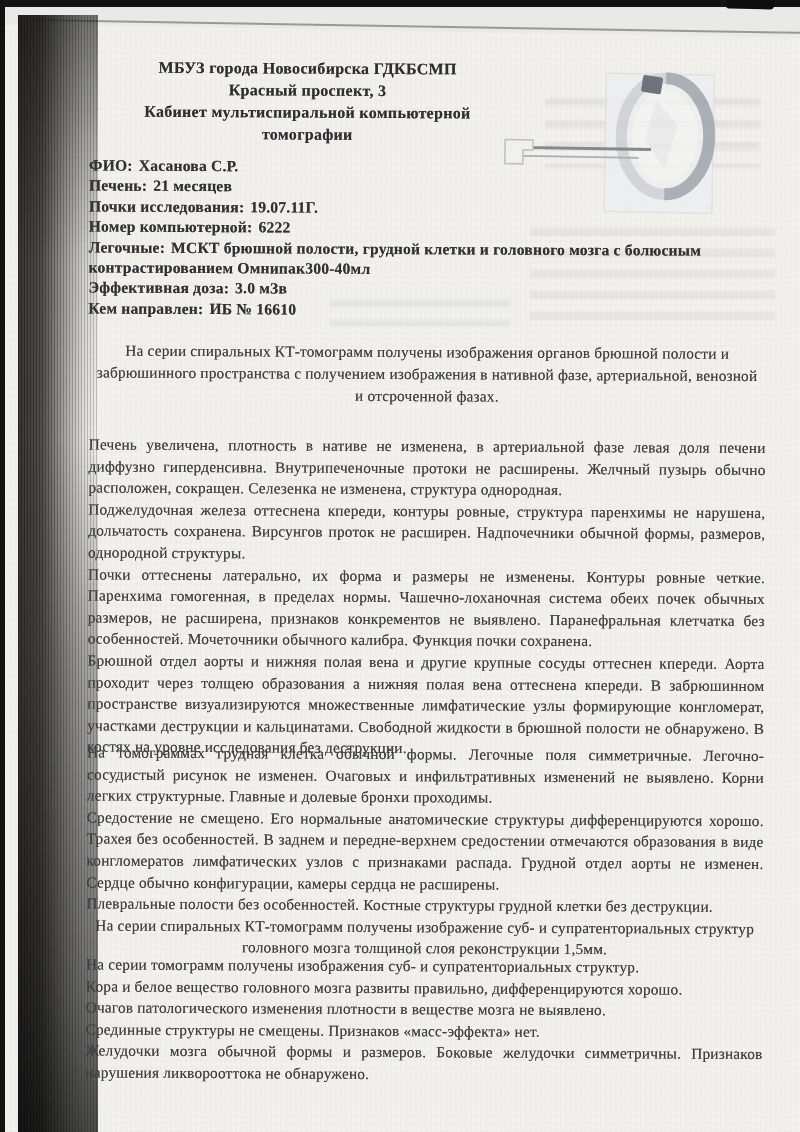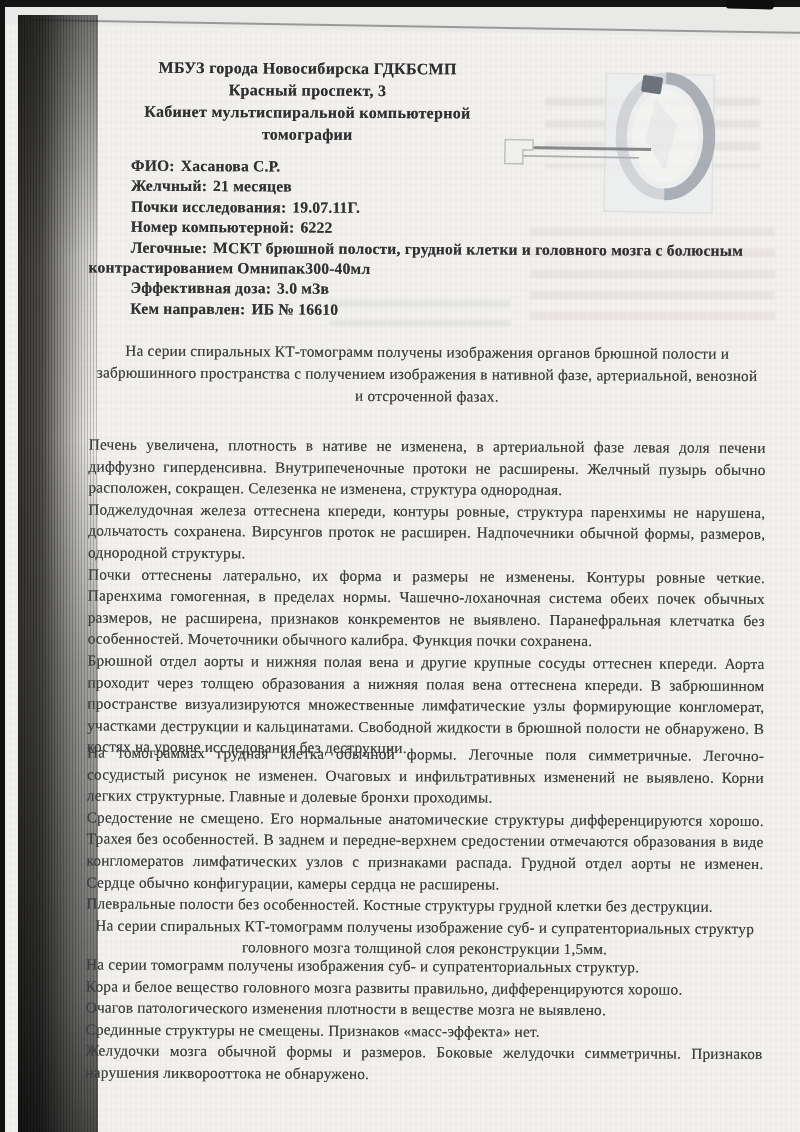--- a/index.html
+++ b/index.html
@@ -54,21 +54,21 @@
   .doc-header{
     position:absolute;left:88px;top:56px;width:440px;
     text-align:center;font-weight:bold;font-size:16px;line-height:22px;
     color:#2f2e31;letter-spacing:.3px;
   }
   .patient-block{
     position:absolute;left:90px;top:155px;width:690px;
     font-weight:bold;font-size:15.6px;line-height:20.4px;
     color:#323134;letter-spacing:.2px;
   }
-  .info-line .lbl{margin-right:6px;padding-left:42px;}
+  .info-line .lbl{margin-right:6px;}
   .report-intro{
     position:absolute;left:98px;top:339px;width:662px;
     text-align:center;font-size:15.3px;line-height:22px;letter-spacing:.2px;
   }
   .body-block{
     position:absolute;left:91px;width:677px;
     font-size:15.3px;line-height:21.6px;letter-spacing:.2px;
   }
   .block-abdomen{top:433px;}
   .block-chest{top:741px;}
@@ -114,21 +114,21 @@
 
   <div class="doc-header">
     <div>МБУЗ города Новосибирска ГДКБСМП</div>
     <div>Красный проспект, 3</div>
     <div>Кабинет мультиспиральной компьютерной</div>
     <div>томографии</div>
   </div>
 
   <div class="patient-block">
     <div class="info-line"><span class="lbl">ФИО:</span><span>Хасанова С.Р.</span></div>
-    <div class="info-line"><span class="lbl">Желчный:</span><span>21 месяцев</span></div>
+    <div class="info-line"><span class="lbl">Печень:</span><span>21 месяцев</span></div>
     <div class="info-line"><span class="lbl">Почки исследования:</span><span>19.07.11Г.</span></div>
     <div class="info-line"><span class="lbl">Номер компьютерной:</span><span>6222</span></div>
     <div class="info-line"><span class="lbl">Легочные:</span><span>МСКТ брюшной полости, грудной клетки и головного мозга с болюсным контрастированием Омнипак300-40мл</span></div>
     <div class="info-line"><span class="lbl">Эффективная доза:</span><span>3.0 мЗв</span></div>
     <div class="info-line"><span class="lbl">Кем направлен:</span><span>ИБ № 16610</span></div>
   </div>
 
   <div class="report-intro">На серии спиральных КТ-томограмм получены изображения органов брюшной полости и забрюшинного пространства с получением изображения в нативной фазе, артериальной, венозной и отсроченной фазах.</div>
 
   <div class="body-block block-abdomen">

